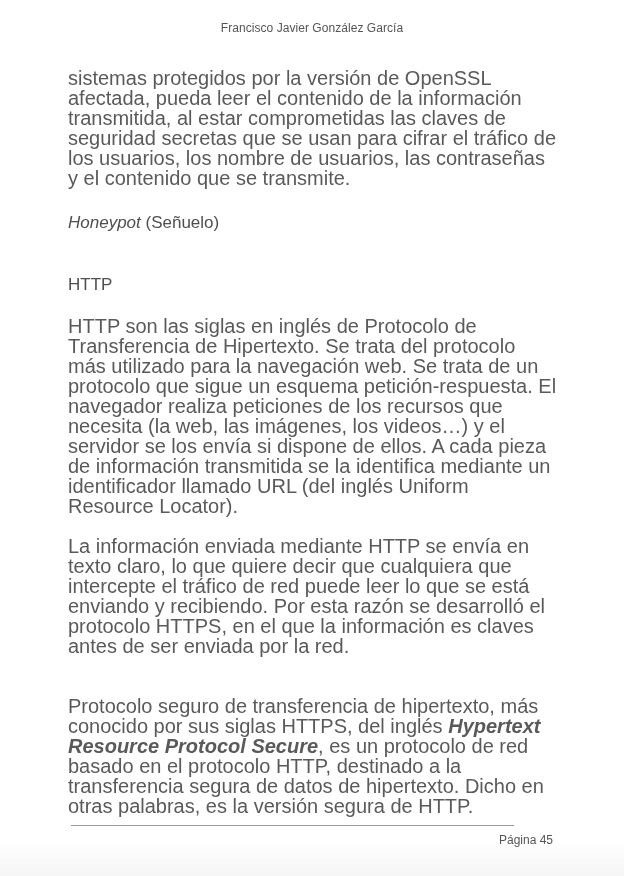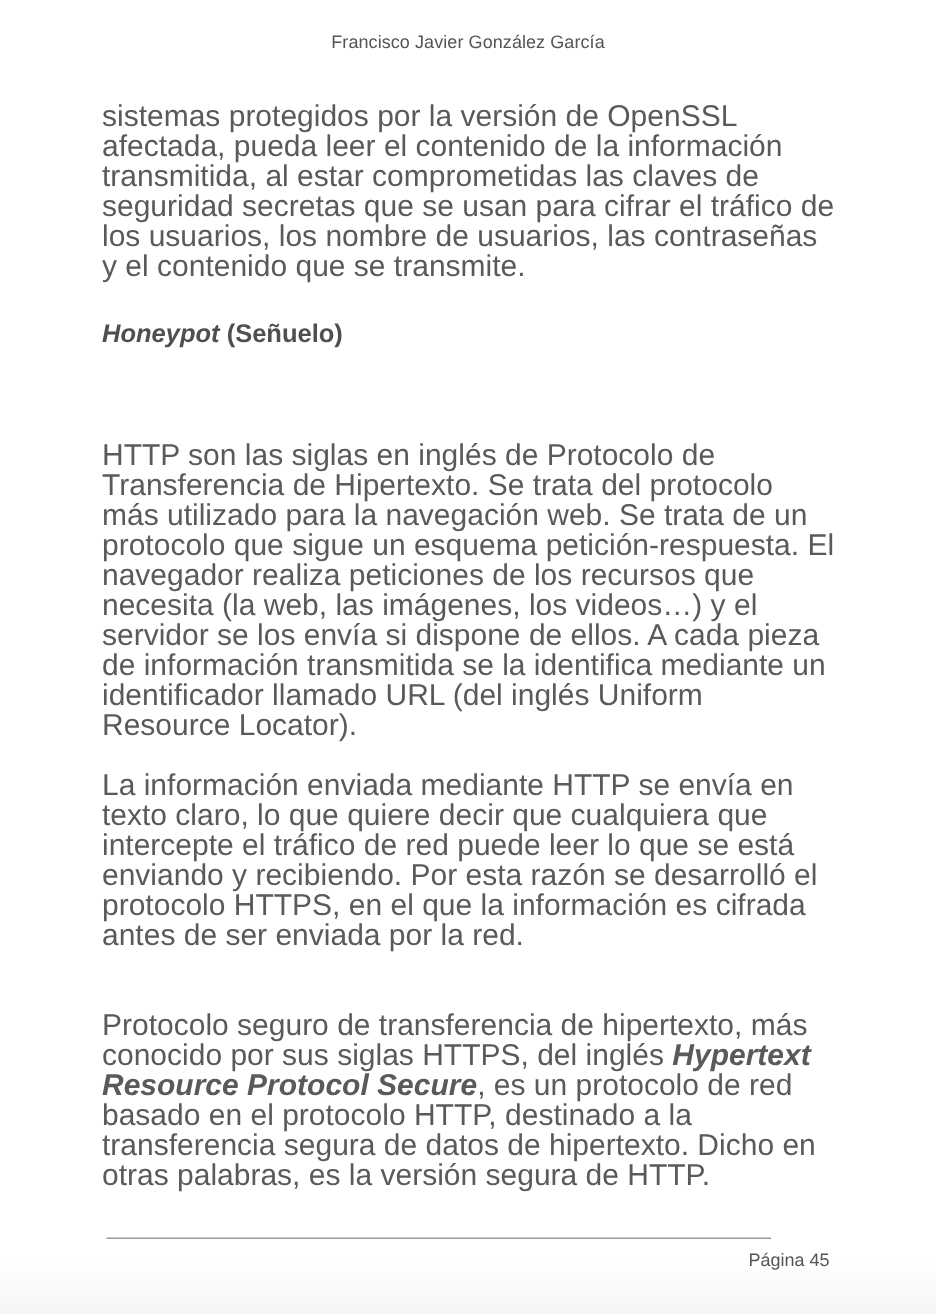--- a/index.html
+++ b/index.html
@@ -40,21 +40,21 @@
   p.body-text {
     margin: 0;
     font-size: 20px;
     line-height: 20px;
     color: #5a5a5a;
   }
   h2.section-heading {
     margin: 0;
     font-size: 17px;
     line-height: 22px;
-    font-weight: bold;
+    font-weight: normal;
     color: #4f4f4f;
   }
   .gap-20 { height: 20px; }
   .gap-24 { height: 24px; }
   .footer-rule {
     position: absolute;
     left: 71px;
     top: 825px;
     width: 443px;
     height: 0;
@@ -81,28 +81,29 @@
 
     <div class="gap-24"></div>
 
     <h2 class="section-heading"><em>Honeypot</em><span> (Señuelo)</span></h2>
 
     <div class="gap-20"></div>
 
 
     <div class="gap-20"></div>
 
+    <h2 class="section-heading">HTTP</h2>
 
     <div class="gap-20"></div>
 
     <p class="body-text">HTTP son las siglas en inglés de Protocolo de Transferencia de Hipertexto. Se trata del protocolo más utilizado para la navegación web. Se trata de un protocolo que sigue un esquema petición-respuesta. El navegador realiza peticiones de los recursos que necesita (la web, las imágenes, los videos…) y el servidor se los envía si dispone de ellos. A cada pieza de información transmitida se la identifica mediante un identificador llamado URL (del inglés Uniform Resource Locator).</p>
 
     <div class="gap-20"></div>
 
-    <p class="body-text">La información enviada mediante HTTP se envía en texto claro, lo que quiere decir que cualquiera que intercepte el tráfico de red puede leer lo que se está enviando y recibiendo. Por esta razón se desarrolló el protocolo HTTPS, en el que la información es cifrada antes de ser enviada por la red.</p>
+    <p class="body-text">La información enviada mediante HTTP se envía en texto claro, lo que quiere decir que cualquiera que intercepte el tráfico de red puede leer lo que se está enviando y recibiendo. Por esta razón se desarrolló el protocolo HTTPS, en el que la información es claves antes de ser enviada por la red.</p>
 
     <div class="gap-20"></div>
 
 
     <div class="gap-20"></div>
 
     <p class="body-text"><span>Protocolo seguro de transferencia de hipertexto, más conocido por sus siglas HTTPS, del inglés </span><strong><em>Hypertext Resource Protocol Secure</em></strong><span>, es un protocolo de red basado en el protocolo HTTP, destinado a la transferencia segura de datos de hipertexto. Dicho en otras palabras, es la versión segura de HTTP.</span></p>
 
   </div>
 

